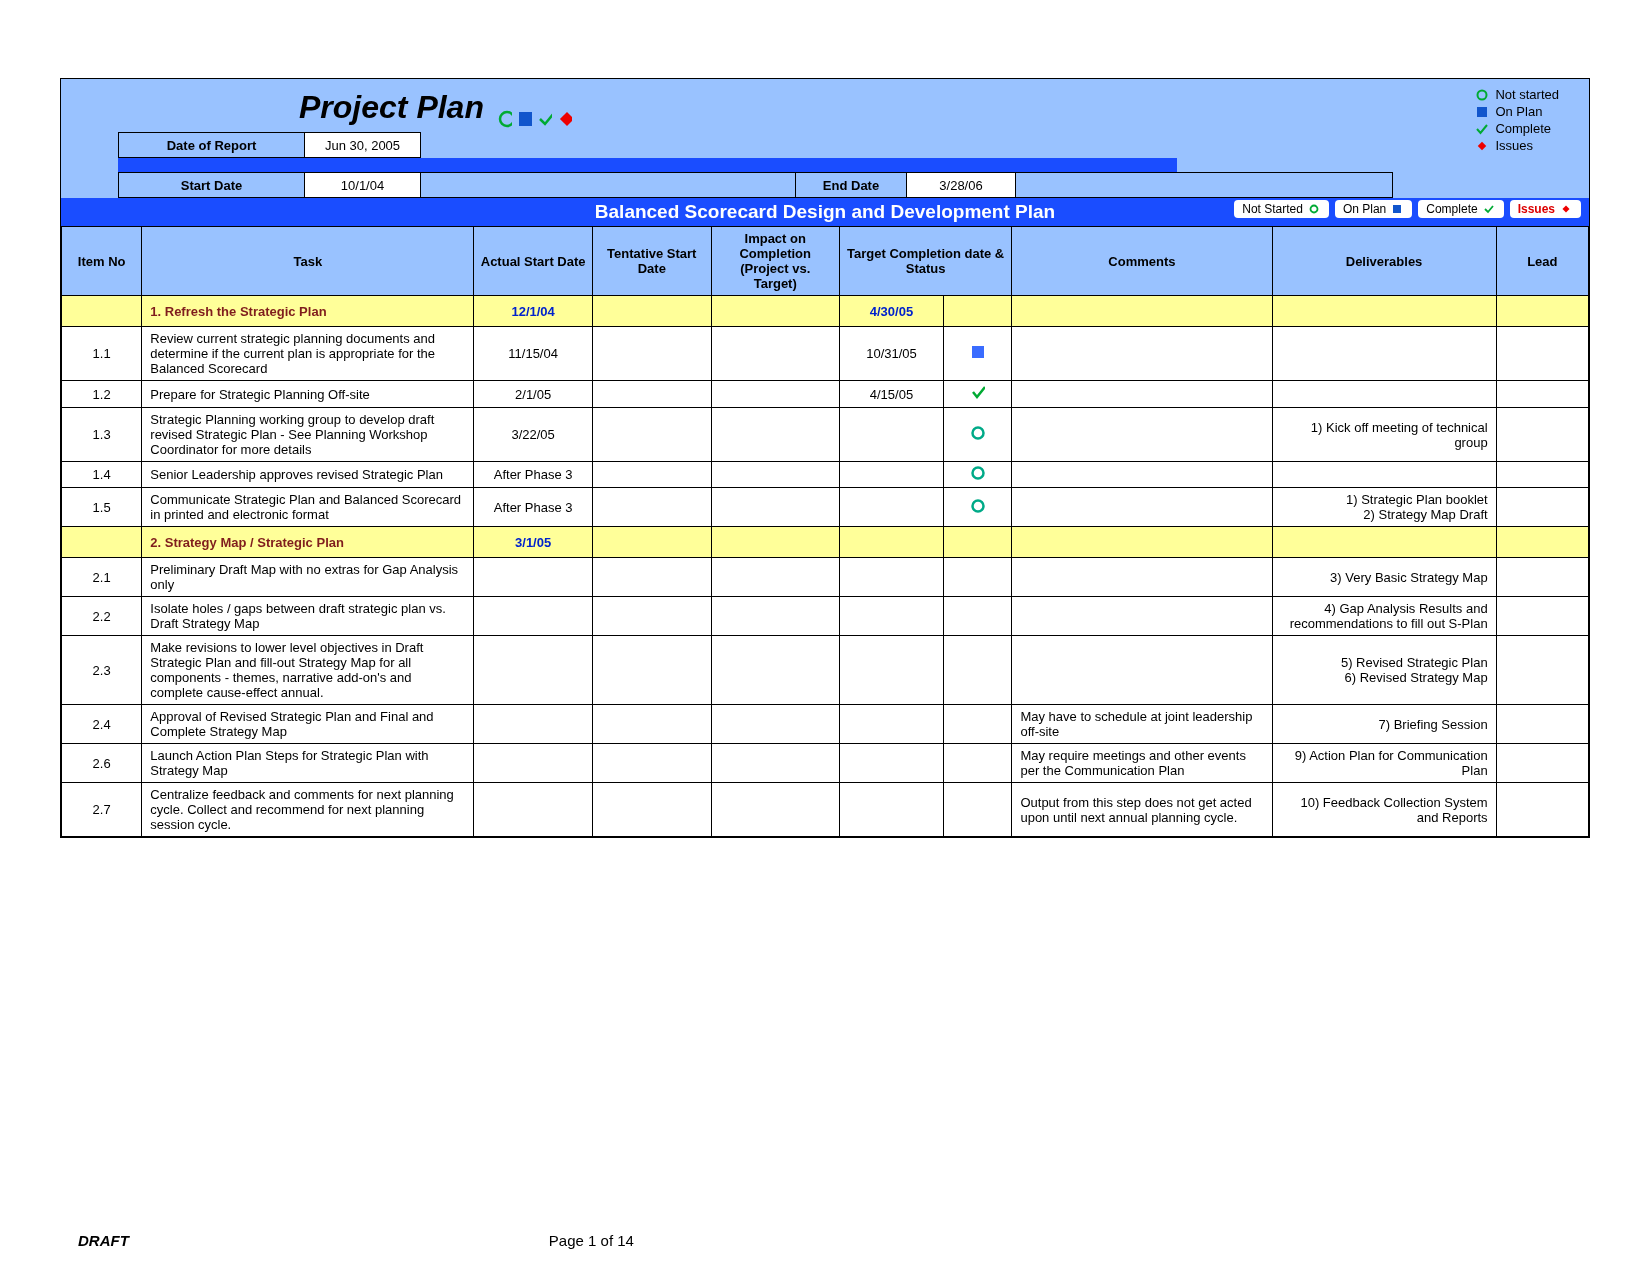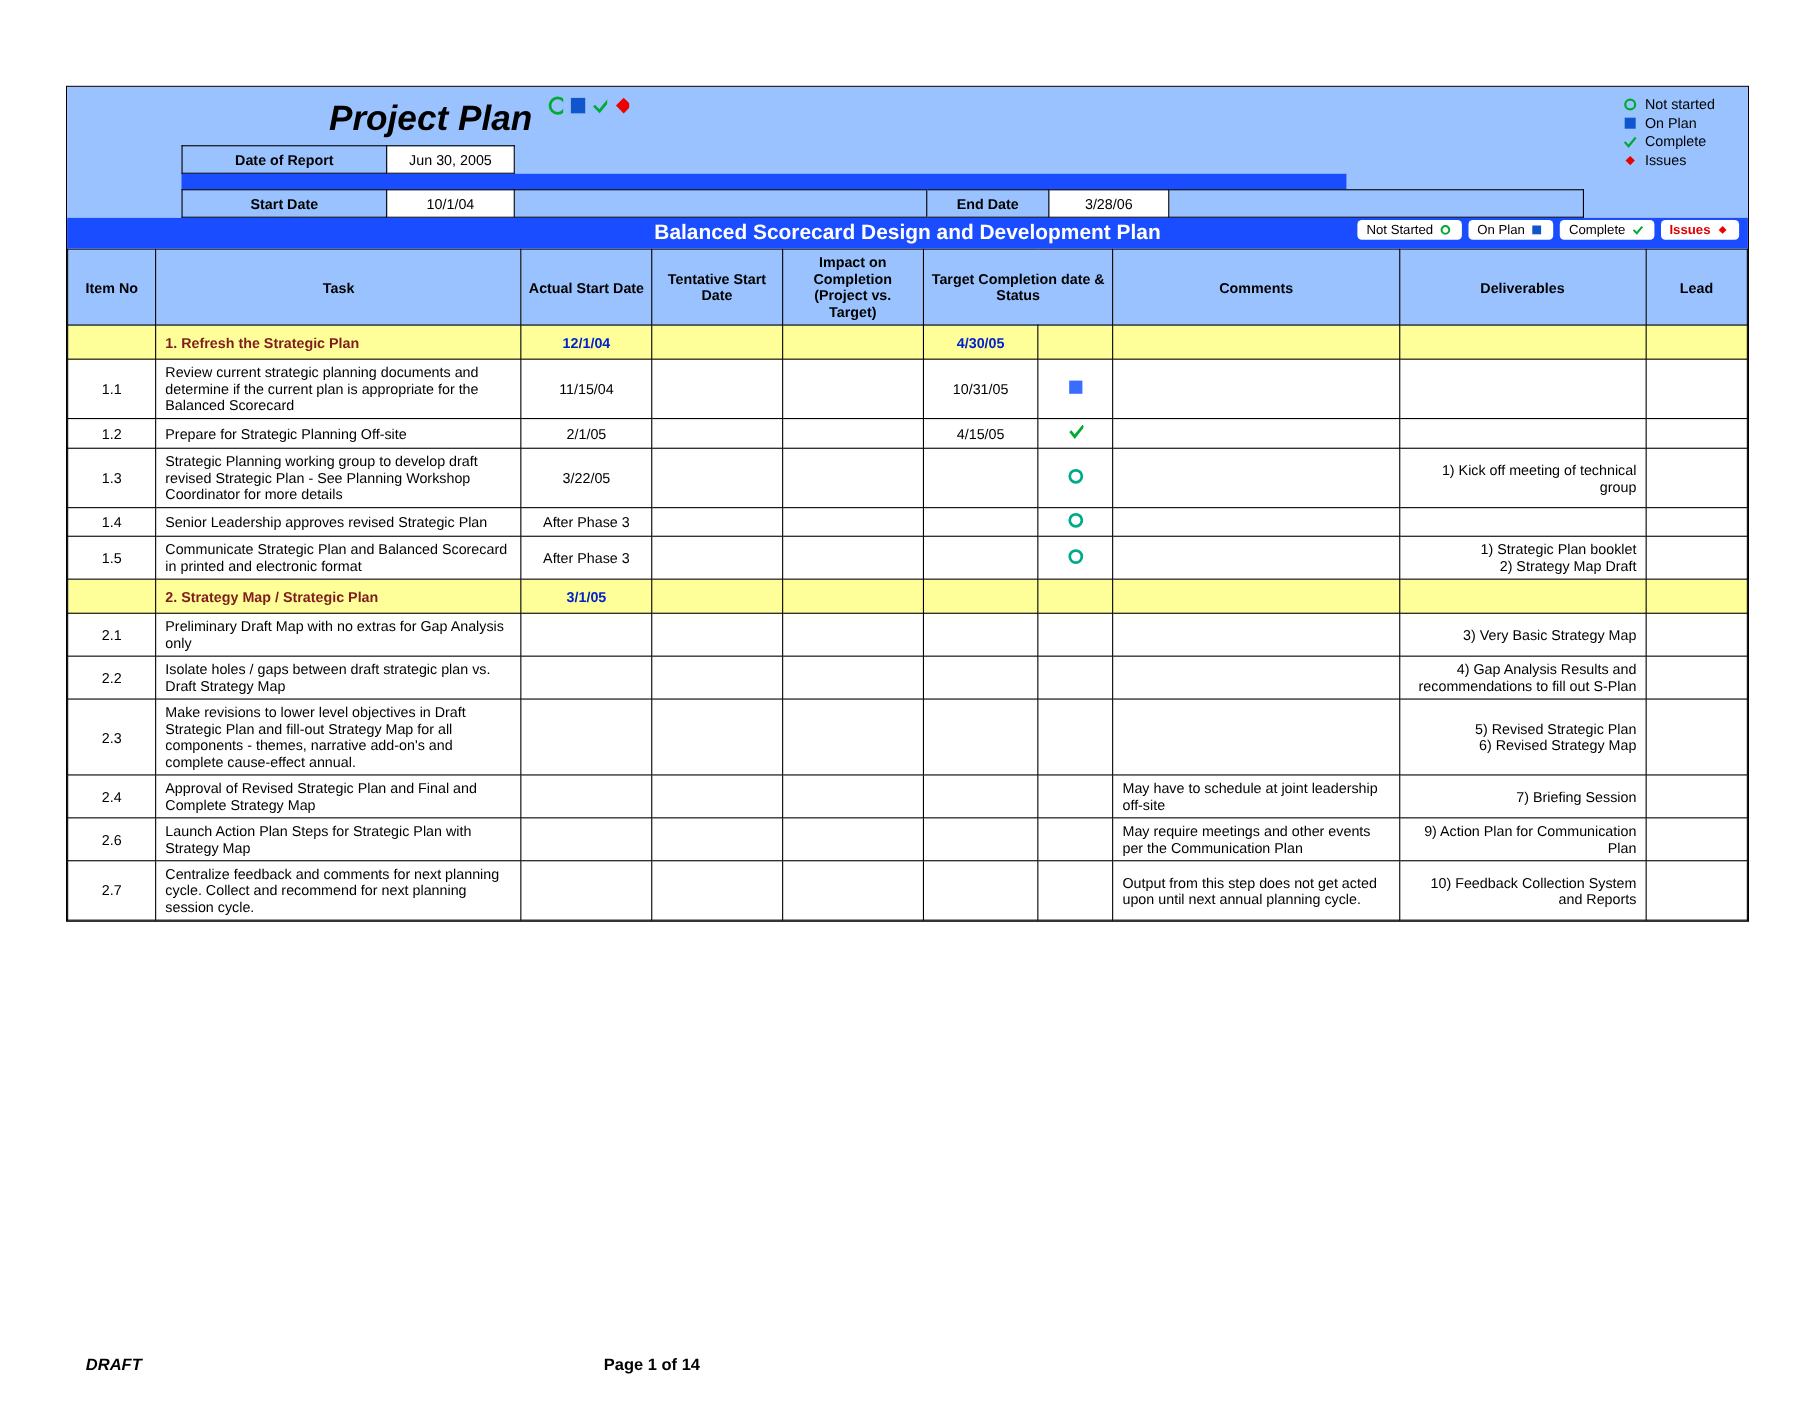--- a/index.html
+++ b/index.html
@@ -1,25 +1,25 @@
 <!DOCTYPE html>
 <html><head>
 <meta charset="utf-8">
 <style>
   html, body { margin:0; padding:0; background:#fff; font-family:Arial,Helvetica,sans-serif; color:#000; }
   .page { width:1650px; height:1275px; position:relative; box-sizing:border-box; padding:78px 60px 60px 60px; }
   .outer { border:1px solid #000; }
   .hdr-band { background:#99c2ff; padding:10px 18px 0 18px; position:relative; }
-  .title-row { display:flex; align-items:flex-start; gap:14px; padding-bottom:6px; }
+  .title-row { display:flex; align-items:flex-end; gap:14px; padding-bottom:6px; }
   .title-txt { font-size:32px; font-weight:700; font-style:italic; color:#000; margin-left:220px; }
   .title-icons { display:flex; align-items:center; gap:6px; }
   .legend-box { position:absolute; right:30px; top:6px; font-size:13px; }
   .legend-box div { display:flex; align-items:center; gap:6px; margin:2px 0; }
   .ic { display:inline-flex; align-items:center; justify-content:center; width:14px; height:14px; }
-  .meta { margin-left:86px; }
+  .meta { margin-left:39px; }
   .meta table { border-collapse:collapse; font-size:13px; }
   .meta td { border:1px solid #000; padding:2px 10px; height:20px; text-align:center; vertical-align:middle; }
   .label-cell { font-weight:700; background:#99c2ff; width:165px; }
   .val-cell { background:#fff; width:95px; }
   .blue-band { height:14px; background:#1a4dff; }
   .name-row td.name-val { background:#ffff99; text-align:left; padding-left:6px; font-weight:700; width:450px; }
   .name-row td.spons-lbl { font-weight:700; width:90px; }
   .name-row td.spons-val { text-align:left; padding-left:12px; width:360px; background:#fff; }
   .start-row td.ed-lbl { font-weight:700; width:90px; }
   .start-row td.ed-val { width:88px; background:#fff; }
@@ -37,21 +37,21 @@
   td.task { width:260px; }
   td.asd { width:82px; text-align:center; }
   td.tsd { width:82px; text-align:center; }
   td.imp { width:90px; text-align:center; }
   td.tcd { width:70px; text-align:center; }
   td.st { width:40px; text-align:center; }
   td.com { width:200px; }
   td.del { width:170px;text-align:right; }
   td.lead { width:60px; text-align:center; }
   .footer { position:absolute; bottom:26px; left:78px; right:78px; display:flex; font-size:15px; font-weight:700; font-style:italic; }
-  .footer .p { font-weight:700; font-style:normal; margin-left:420px; }
+  .footer .p { font-weight:400; font-style:normal; margin-left:420px; }
   svg { display:block; }
 </style>
 </head>
 <body>
 
 <div class="page">
  <div class="outer">
 
   <div class="hdr-band">
     <div class="title-row">

